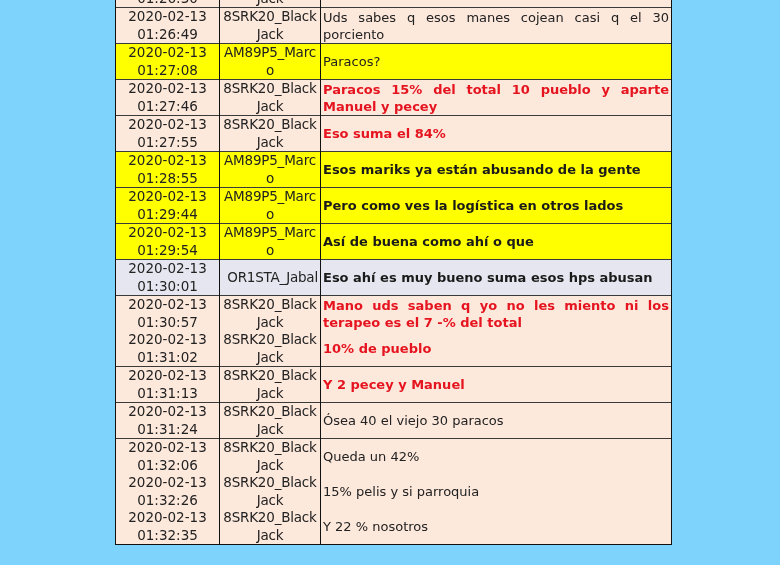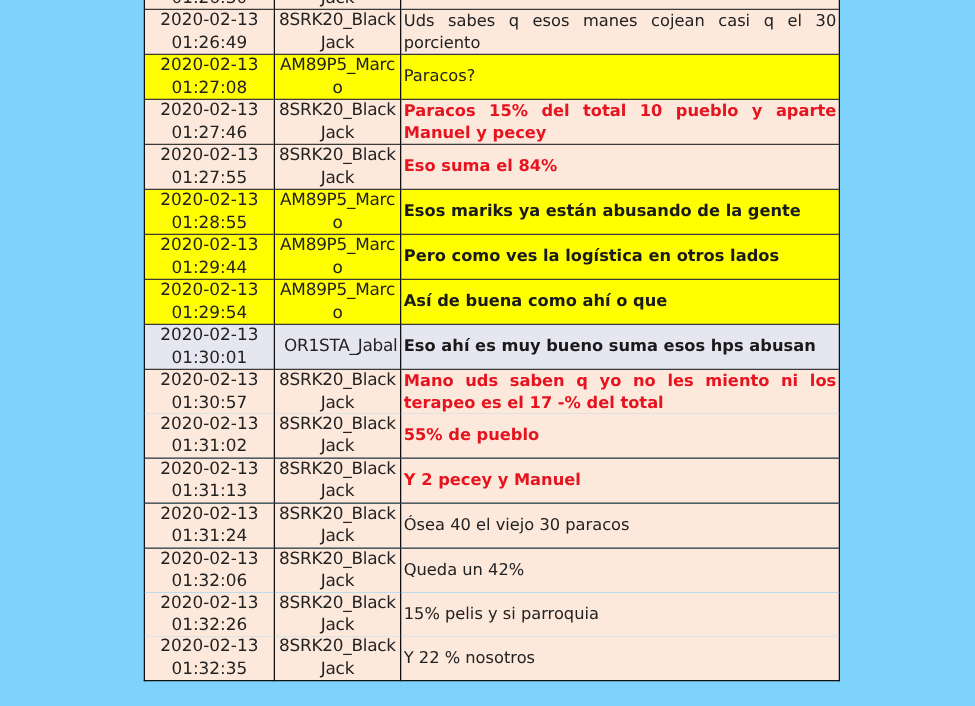--- a/index.html
+++ b/index.html
@@ -120,27 +120,27 @@
 
       <tr class="lavender bordered r2">
         <td class="date"><span>2020-02-13</span><br><span>01:30:01</span></td>
         <td class="user" style="vertical-align:middle;text-align:right;padding-left:1px;"><span>OR1STA_Jabal</span></td>
         <td class="msg bold black"><span>Eso ahí es muy bueno suma esos hps abusan</span></td>
       </tr>
 
       <tr class="peach bordered r2">
         <td class="date"><span>2020-02-13</span><br><span>01:30:57</span></td>
         <td class="user"><span>8SRK20_Black</span><br><span>Jack</span></td>
-        <td class="msg bold red" style="vertical-align:top;line-height:17px;"><span>Mano uds saben q yo no les miento ni los terapeo es el 17 -% del total</span></td>
+        <td class="msg bold red" style="vertical-align:top;line-height:17px;"><span>Mano uds saben q yo no les miento ni los terapeo es el 7 -% del total</span></td>
       </tr>
 
       <tr class="peach r2">
         <td class="date"><span>2020-02-13</span><br><span>01:31:02</span></td>
         <td class="user"><span>8SRK20_Black</span><br><span>Jack</span></td>
-        <td class="msg bold red"><span>55% de pueblo</span></td>
+        <td class="msg bold red"><span>10% de pueblo</span></td>
       </tr>
 
       <tr class="peach bordered r2">
         <td class="date"><span>2020-02-13</span><br><span>01:31:13</span></td>
         <td class="user"><span>8SRK20_Black</span><br><span>Jack</span></td>
         <td class="msg bold red"><span>Y 2 pecey y Manuel</span></td>
       </tr>
 
       <tr class="peach bordered r2">
         <td class="date"><span>2020-02-13</span><br><span>01:31:24</span></td>

